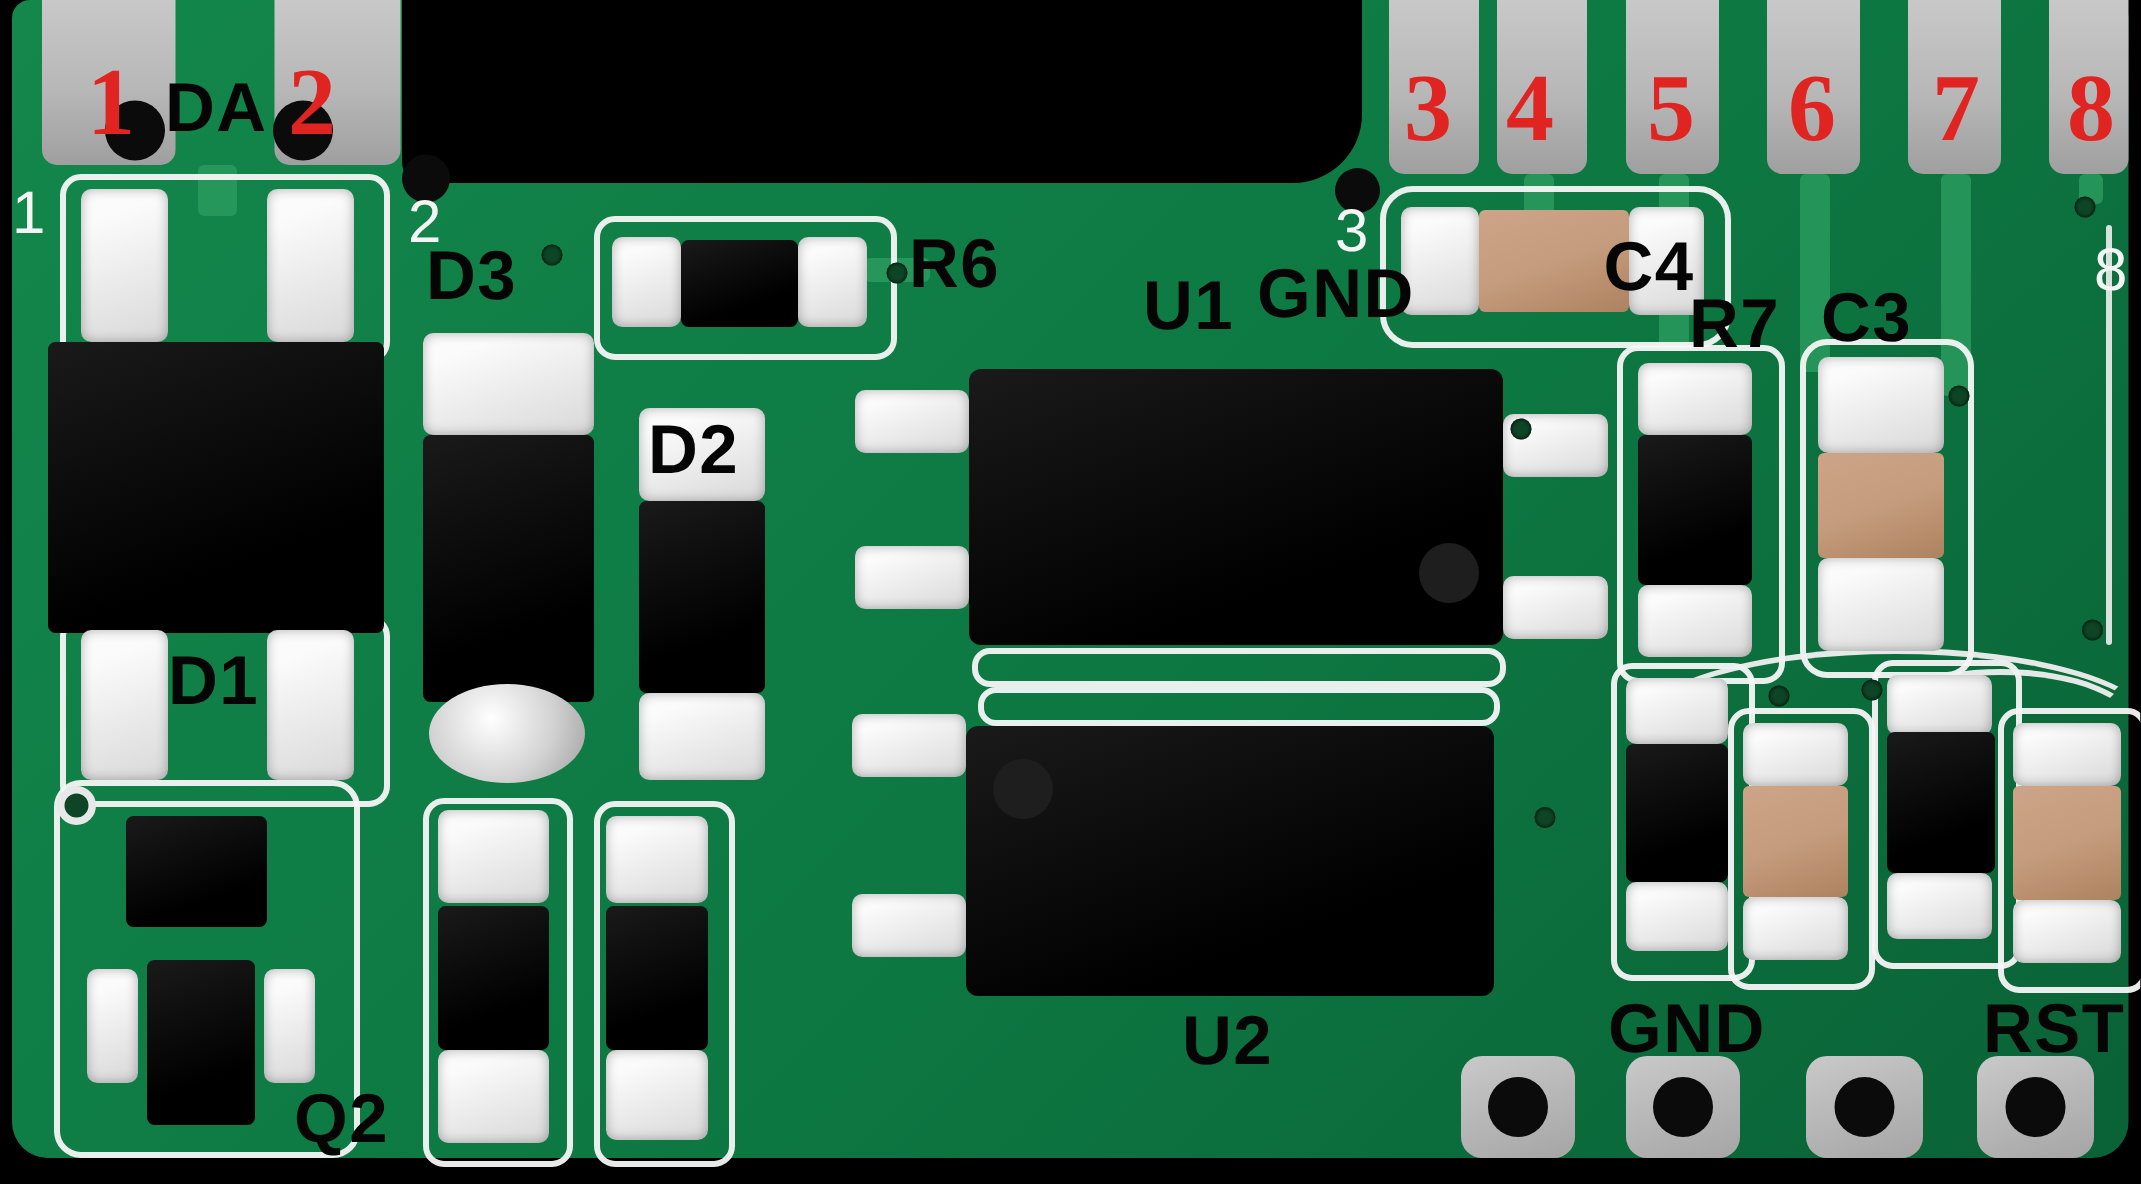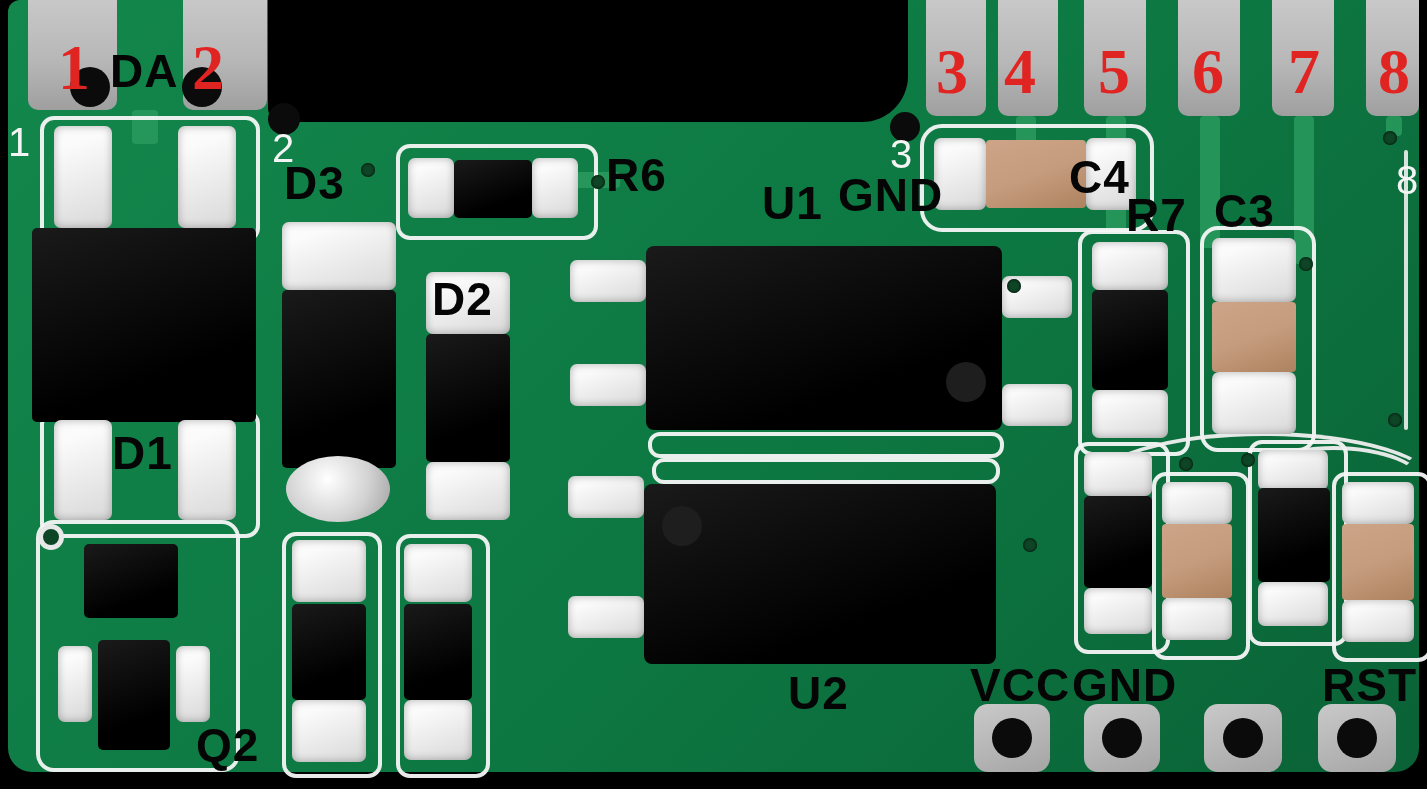--- a/index.html
+++ b/index.html
@@ -177,21 +177,20 @@
   <div class="abs lbl" style="left:606px;top:152px;">R6</div>
   <div class="abs lbl" style="left:432px;top:228px;margin-top:48px;">D2</div>
   <div class="abs lbl" style="left:762px;top:180px;">U1</div>
   <div class="abs lbl" style="left:838px;top:172px;">GND</div>
   <div class="abs lbl" style="left:1069px;top:154px;">C4</div>
   <div class="abs lbl" style="left:1126px;top:192px;">R7</div>
   <div class="abs lbl" style="left:1214px;top:188px;">C3</div>
   <div class="abs lbl" style="left:112px;top:430px;">D1</div>
   <div class="abs lbl" style="left:760px;top:670px;margin-left:28px;">U2</div>
   <div class="abs lbl" style="left:196px;top:722px;">Q2</div>
-  <div class="abs lbl" style="left:970px;top:662px;">VCC</div>
   <div class="abs lbl" style="left:1072px;top:662px;">GND</div>
   <div class="abs lbl" style="left:1322px;top:662px;">RST</div>
 
   <div class="abs red-num" style="left:58px;top:36px;">1</div>
   <div class="abs red-num" style="left:192px;top:36px;">2</div>
   <div class="abs red-num" style="left:936px;top:40px;">3</div>
   <div class="abs red-num" style="left:1004px;top:40px;">4</div>
   <div class="abs red-num" style="left:1098px;top:40px;">5</div>
   <div class="abs red-num" style="left:1192px;top:40px;">6</div>
   <div class="abs red-num" style="left:1288px;top:40px;">7</div>

